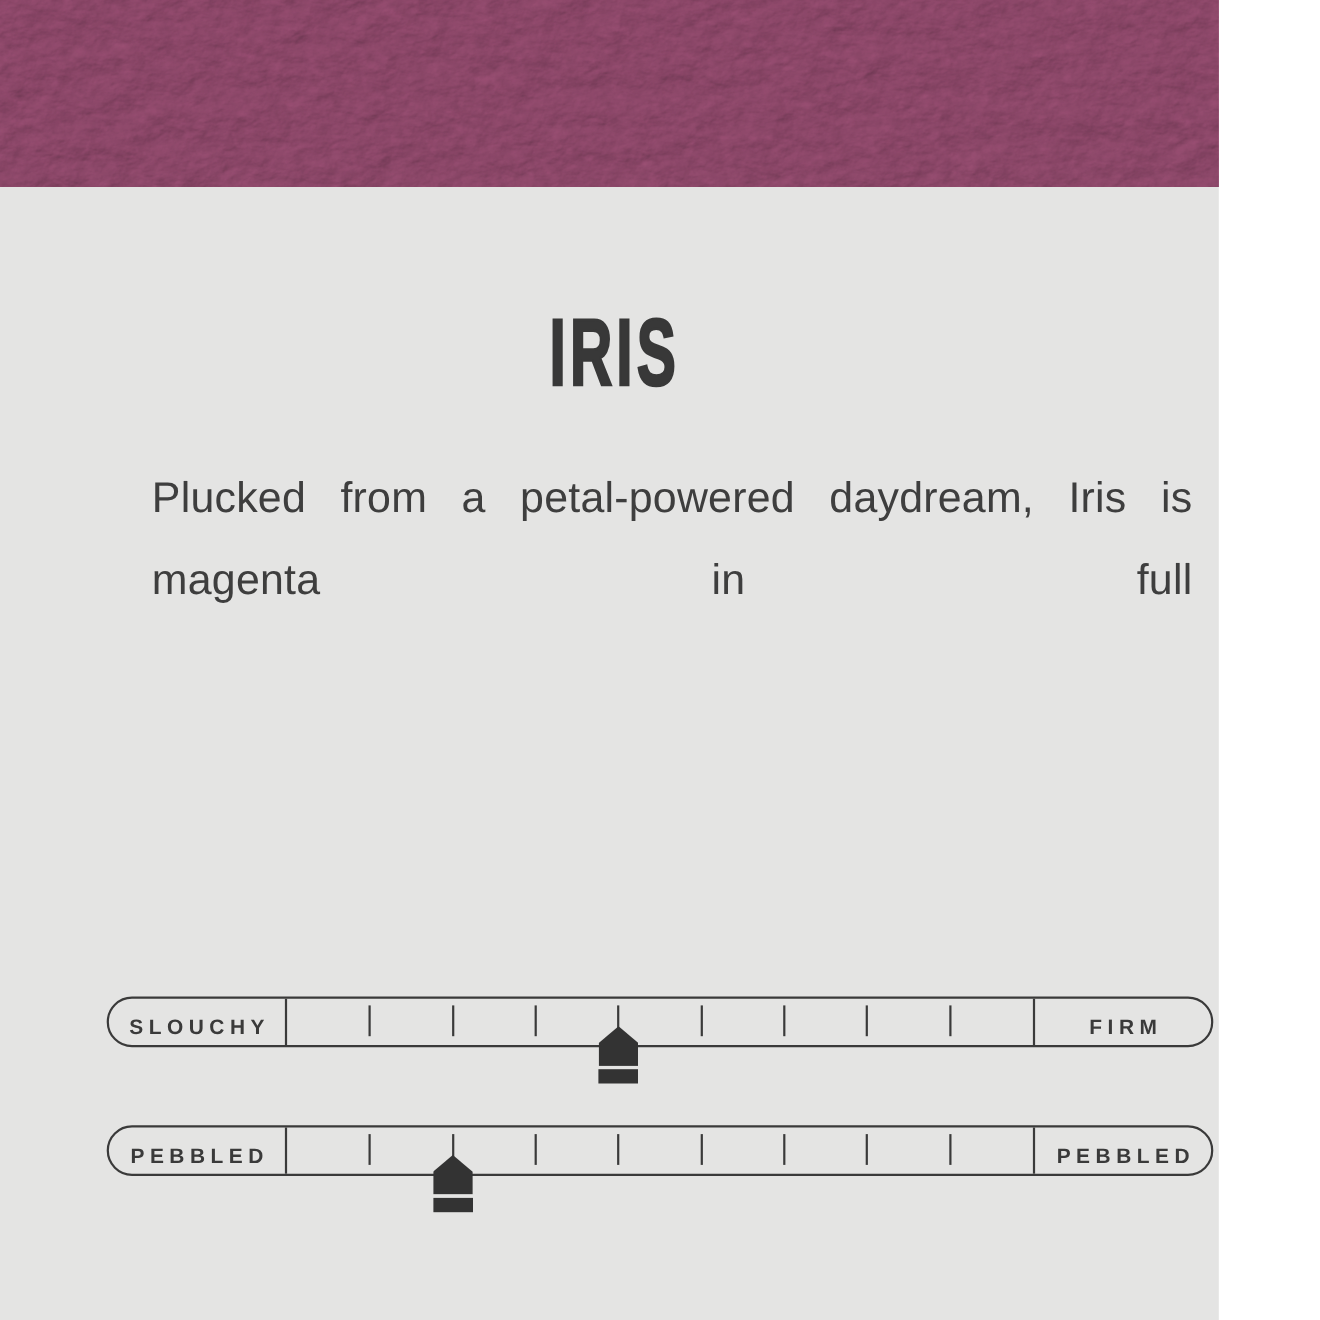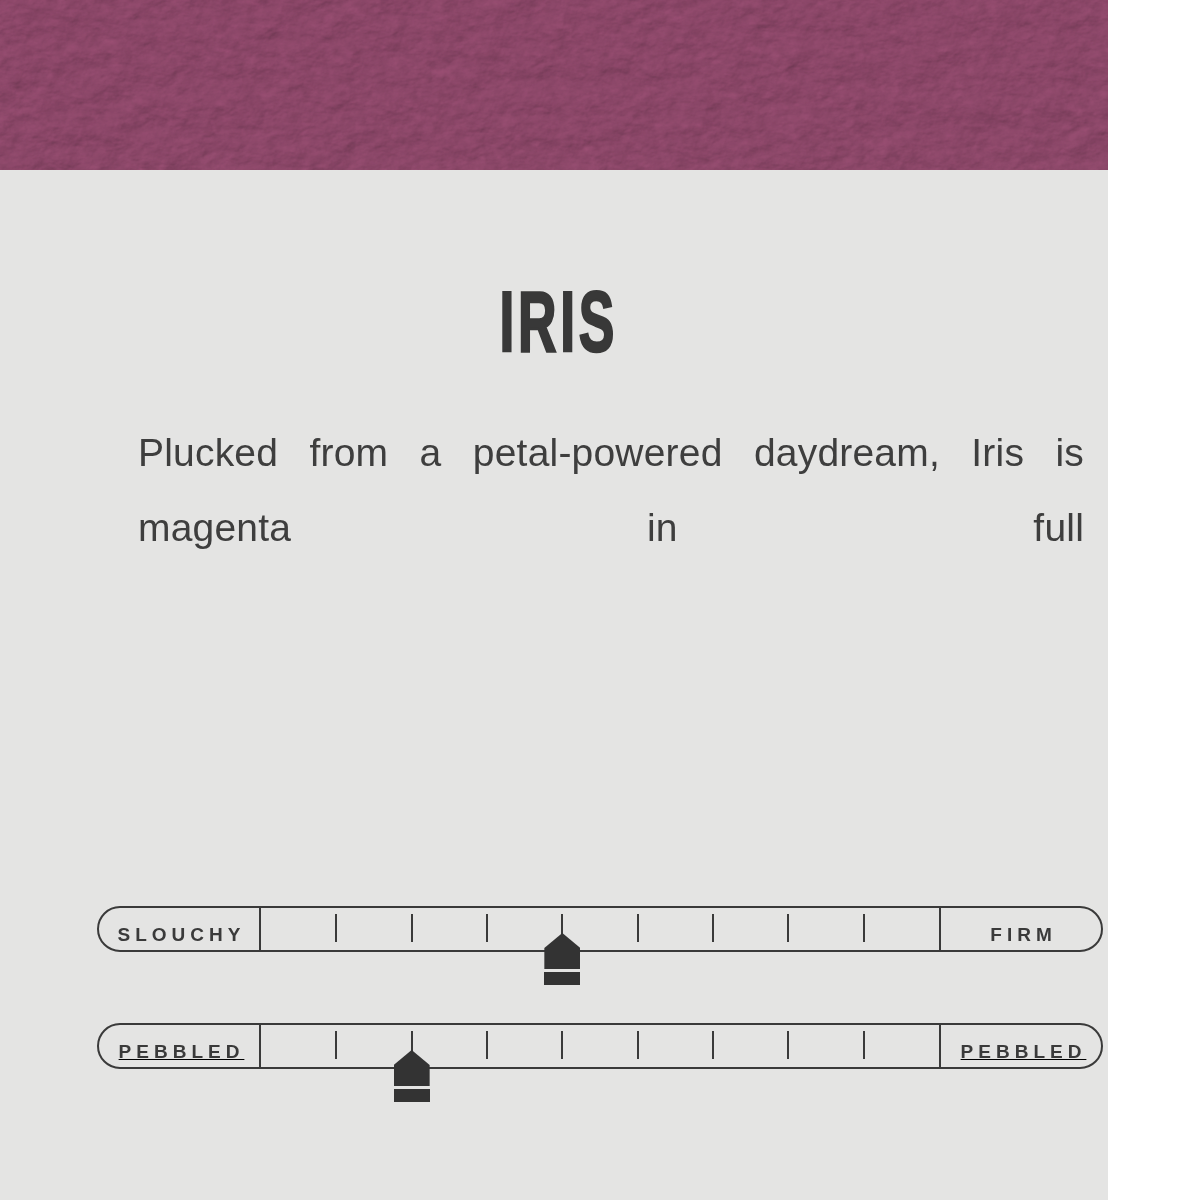--- a/index.html
+++ b/index.html
@@ -67,21 +67,21 @@
     position: absolute;
     left: 97px;
     width: 1006px;
     height: 46px;
     box-sizing: border-box;
     border: 2px solid #3a3a3a;
     border-radius: 23px;
     display: flex;
   }
   .scale-1 { top: 906px; }
-  .scale-2 { top: 1023px; text-decoration: underline; }
+  .scale-2 { top: 1023px; }
 
   .scale-cell-left, .scale-cell-right {
     flex: 0 0 160px;
     display: flex;
     align-items: center;
     justify-content: center;
   }
   .scale-cell-left  { border-right: 2px solid #3a3a3a; }
   .scale-cell-right { border-left: 2px solid #3a3a3a; }
 

